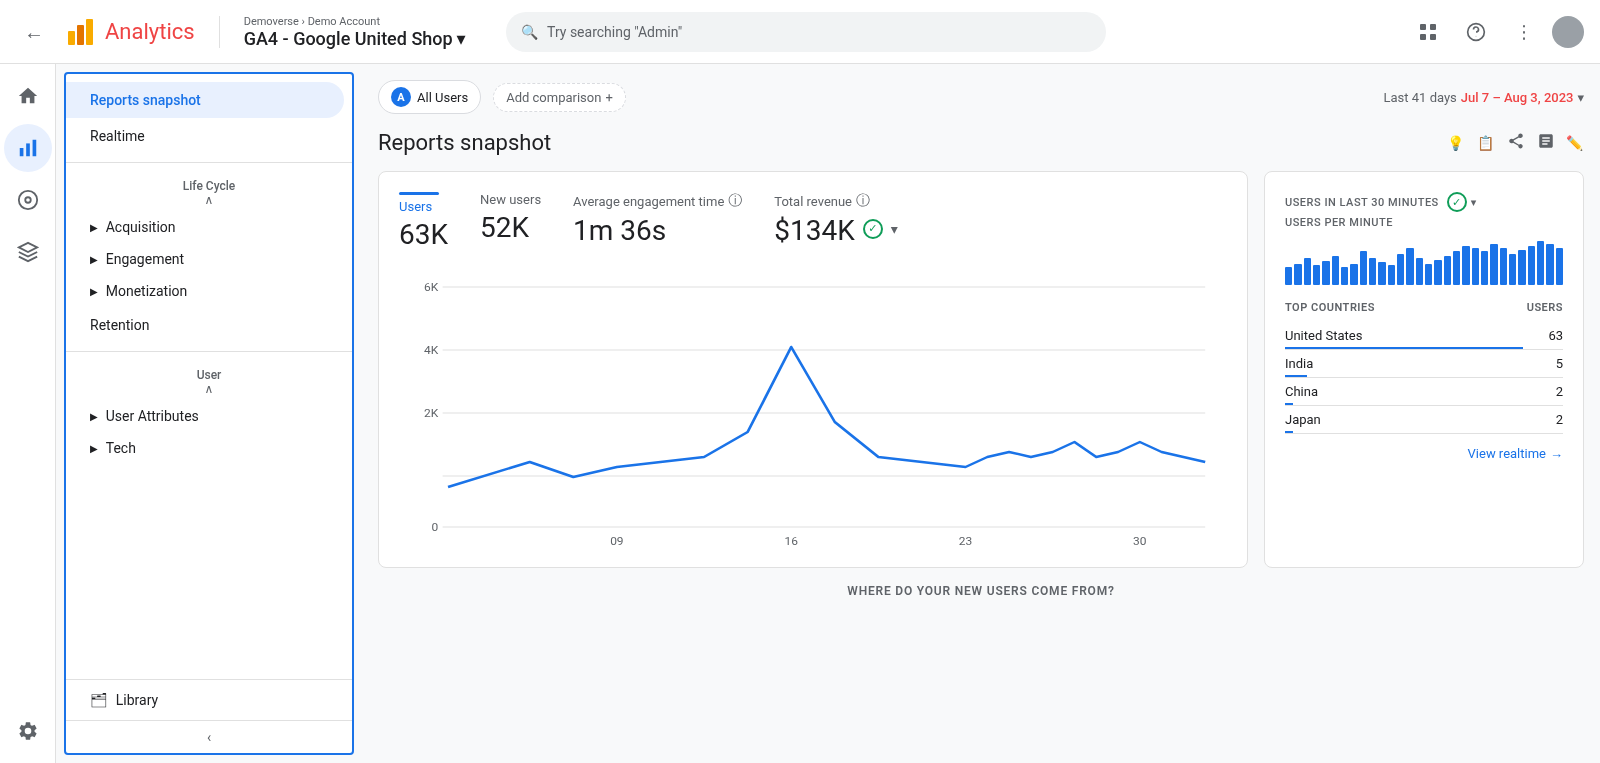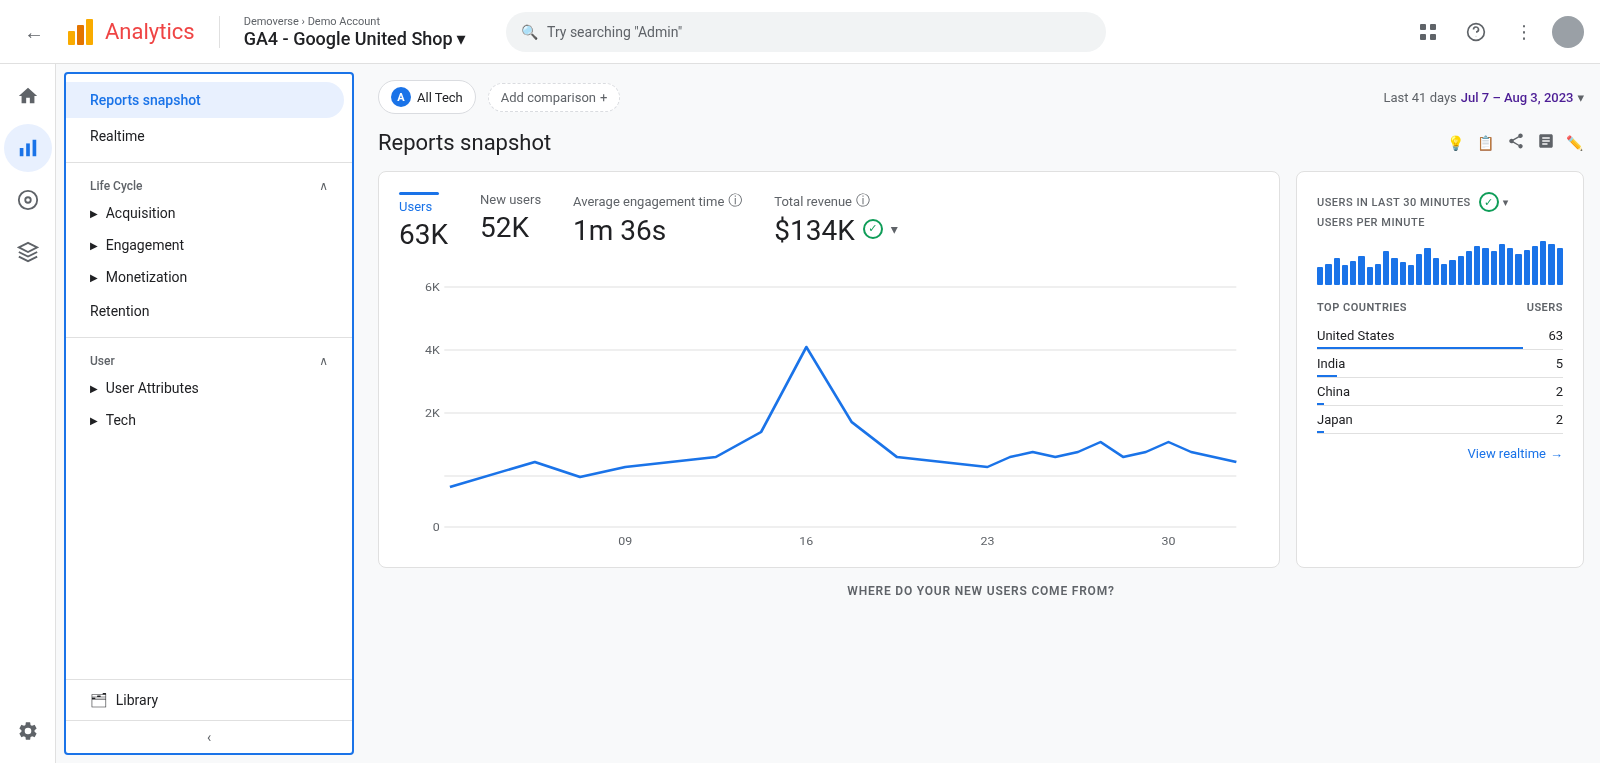--- a/index.html
+++ b/index.html
@@ -33,48 +33,48 @@
     .icon-rail { width: 56px; background: #fff; border-right: 1px solid #e0e0e0; display: flex; flex-direction: column; align-items: center; padding: 8px 0; gap: 4px; flex-shrink: 0; }
     .rail-icon { width: 48px; height: 48px; display: flex; align-items: center; justify-content: center; border-radius: 50%; cursor: pointer; color: #5f6368; font-size: 20px; }
     .rail-icon.active { background: #e8f0fe; color: #1a73e8; }
     .rail-spacer { flex: 1; }
 
     
     .sidebar { width: 290px; background: #fff; border: 2px solid #1a73e8; border-radius: 4px; margin: 8px; overflow-y: auto; flex-shrink: 0; display: flex; flex-direction: column; }
     .sidebar-nav { flex: 1; padding: 8px 0; }
     .sidebar-item { padding: 10px 24px; cursor: pointer; font-size: 14px; color: #202124; display: flex; align-items: center; gap: 8px; border-radius: 0 24px 24px 0; margin-right: 8px; }
     .sidebar-item.active { background: #e8f0fe; color: #1a73e8; font-weight: 500; }
-    .sidebar-section-title { padding: 8px 24px 4px; font-size: 12px; color: #5f6368; font-weight: 500; display: flex; justify-content: space-between; align-items: center; }
+    .sidebar-section-title { padding: 8px 24px 4px; font-size: 12px; color: #5f6368; font-weight: 500; display: flex; justify-content: space-between; align-items: center; flex-direction: column; }
     .sidebar-divider { height: 1px; background: #e0e0e0; margin: 8px 0; }
     .sidebar-expandable { padding: 8px 24px; cursor: pointer; font-size: 14px; color: #202124; display: flex; align-items: center; gap: 8px; }
     .sidebar-footer { padding: 12px 24px; border-top: 1px solid #e0e0e0; }
     .sidebar-library { display: flex; align-items: center; gap: 8px; cursor: pointer; font-size: 14px; color: #202124; }
     .sidebar-collapse { display: flex; justify-content: center; padding: 8px; border-top: 1px solid #e0e0e0; cursor: pointer; color: #5f6368; }
 
     
     .main-content { flex: 1; overflow-y: auto; padding: 16px; background: #f8f9fa; }
 
     
     .filter-bar { display: flex; align-items: center; gap: 12px; margin-bottom: 16px; }
     .user-chip { display: flex; align-items: center; gap: 6px; padding: 6px 12px; border: 1px solid #dadce0; border-radius: 24px; cursor: pointer; font-size: 13px; background: #fff; }
     .chip-icon { width: 20px; height: 20px; border-radius: 50%; background: #1a73e8; color: white; display: flex; align-items: center; justify-content: center; font-size: 11px; font-weight: 700; }
     .add-comparison-btn { display: flex; align-items: center; gap: 4px; padding: 6px 12px; border: 1px dashed #dadce0; border-radius: 24px; cursor: pointer; font-size: 13px; color: #5f6368; background: #fff; }
     .date-range { margin-left: auto; font-size: 13px; color: #5f6368; display: flex; align-items: center; gap: 4px; cursor: pointer; }
     .date-range-label { color: #5f6368; font-weight: 400; }
-    .date-range-value { color: #4c1d95; font-weight: 500; }
+    .date-range-value { color: #ef4444; font-weight: 500; }
 
     
     .report-header { display: flex; align-items: center; justify-content: space-between; margin-bottom: 16px; }
     .report-title { font-size: 22px; font-weight: 400; color: #202124; }
     .report-actions { display: flex; gap: 12px; align-items: center; color: #5f6368; }
 
     
     .cards-row { display: flex; gap: 16px; }
     .main-card { background: #fff; border-radius: 8px; border: 1px solid #e0e0e0; flex: 1; padding: 20px; }
-    .right-card { background: #fff; border-radius: 8px; border: 1px solid #e0e0e0; width: 288px; flex-shrink: 0; padding: 20px; }
+    .right-card { background: #fff; border-radius: 8px; border: 1px solid #e0e0e0; width: 320px; flex-shrink: 0; padding: 20px; }
 
     
     .metrics-row { display: flex; gap: 32px; margin-bottom: 16px; }
     .metric { cursor: pointer; }
     .metric-label { font-size: 13px; color: #1a73e8; display: flex; align-items: center; gap: 4px; }
     .metric-label.gray { color: #5f6368; }
     .metric-value { font-size: 28px; font-weight: 400; color: #202124; margin-top: 4px; }
     .metric-tab-indicator { width: 40px; height: 3px; background: #1a73e8; margin-bottom: 4px; border-radius: 2px; }
 
     
@@ -249,21 +249,21 @@
     <div class="sidebar-collapse">
       <span>‹</span>
     </div>
   </div>
 
   <div class="main-content">
 
     <div class="filter-bar">
       <div class="user-chip">
         <div class="chip-icon">A</div>
-        <span>All Tech</span>
+        <span>All Users</span>
       </div>
       <div class="add-comparison-btn">
         <span>Add comparison</span>
         <span>+</span>
       </div>
       <div class="date-range">
         <span class="date-range-label">Last 41 days</span>
         <span class="date-range-value">Jul 7 – Aug 3, 2023</span>
         <span>▾</span>
       </div>

